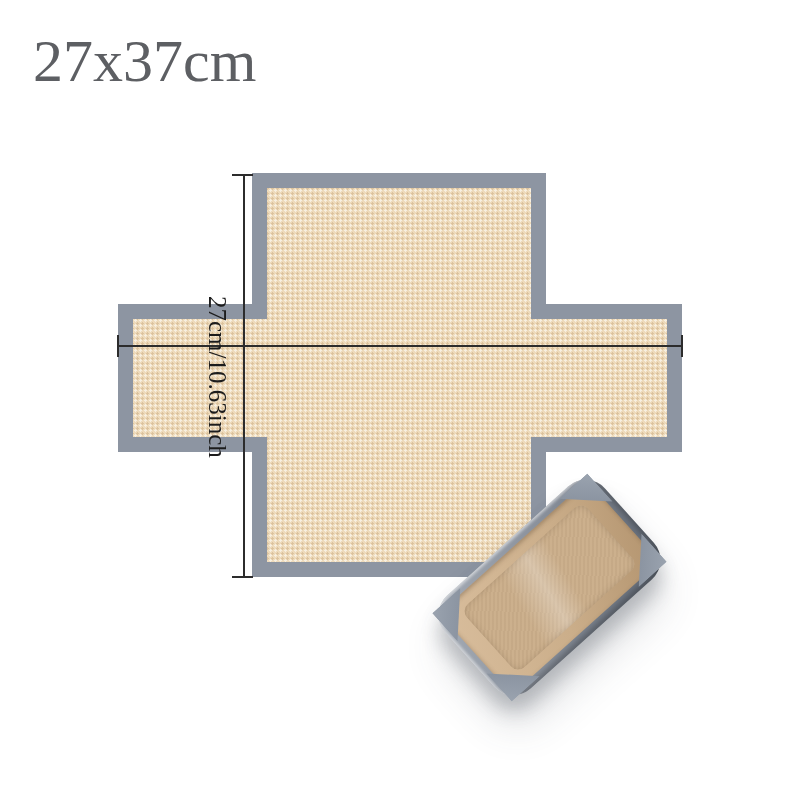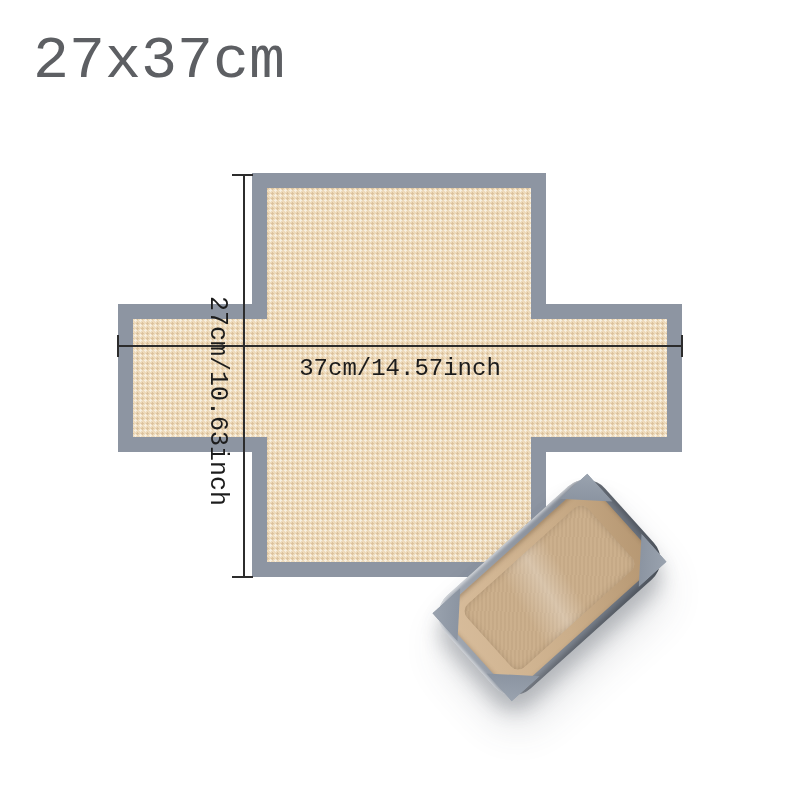--- a/index.html
+++ b/index.html
@@ -13,21 +13,21 @@
     --pan-metal-dark:#5f6773;
     --pan-liner-light:#d8bd9c;
     --pan-liner-dark:#b3946f;
     --pan-bottom-tan:#ccb08d;
     --pan-flap-gray:#8a93a0;
   }
   html,body{margin:0;padding:0;}
   .screen{
     position:relative;width:800px;height:800px;overflow:hidden;
     background:var(--background);
-    font-family:Liberation Mono, monospace;
+    font-family:Liberation Serif, serif;
   }
   .title{
     position:absolute;left:33px;top:28px;
     font-size:60px;line-height:1.1;color:var(--heading-text);
     white-space:nowrap;
   }
   .diagram{position:absolute;inset:0;}
   
   .cross-border{
     position:absolute;left:118px;top:173px;width:564px;height:404px;
@@ -113,21 +113,20 @@
     <div class="cross-surface"></div>
 
     <div class="dim-line dim-v"></div>
     <div class="cap cap-vt"></div>
     <div class="cap cap-vb"></div>
 
     <div class="dim-line dim-h"></div>
     <div class="cap cap-hl"></div>
     <div class="cap cap-hr"></div>
 
-    <div class="label-width">37cm/14.57inch</div>
     <div class="label-height">27cm/10.63inch</div>
   </div>
 
   <div class="pan">
     <div class="pan-liner"></div>
     <div class="pan-bottom"></div>
     <div class="flap flap-tl"></div>
     <div class="flap flap-tr"></div>
     <div class="flap flap-br"></div>
     <div class="flap flap-bl"></div>

